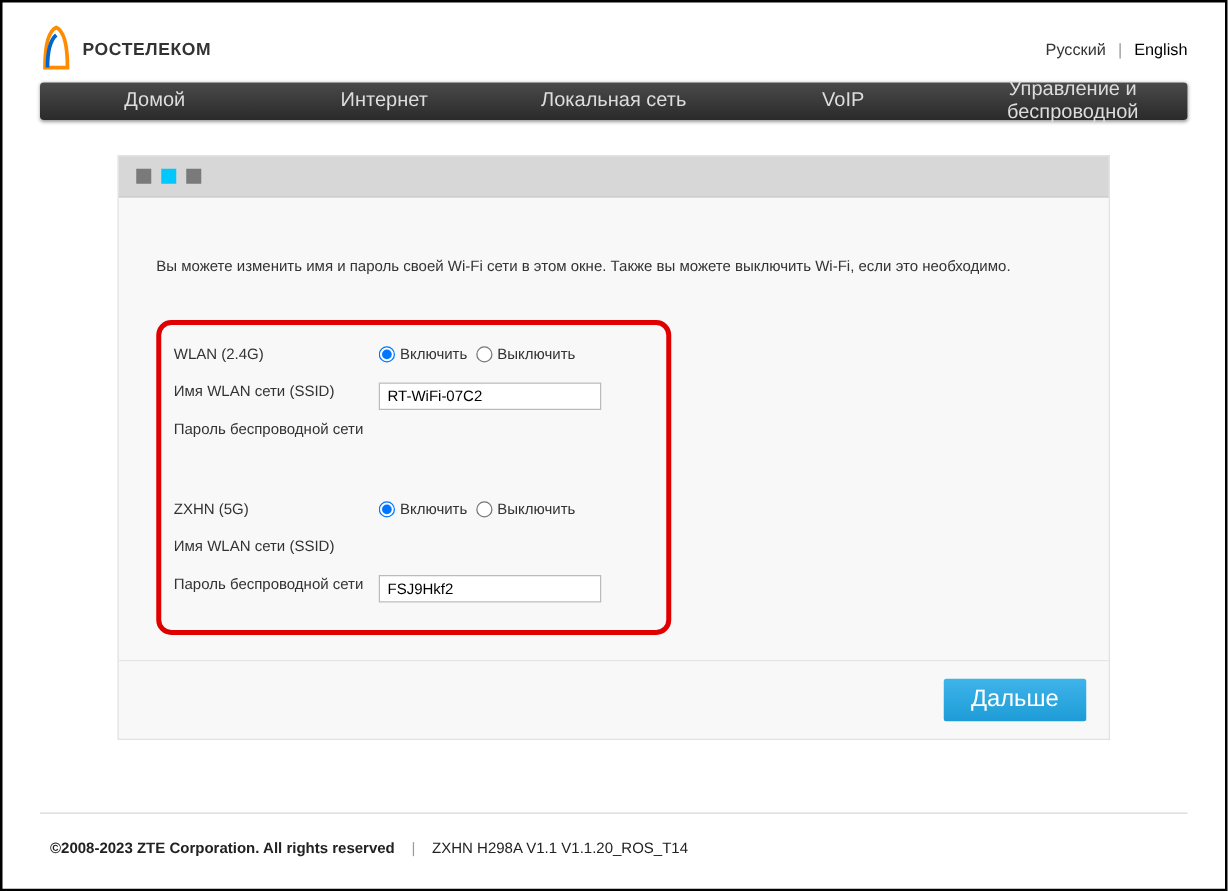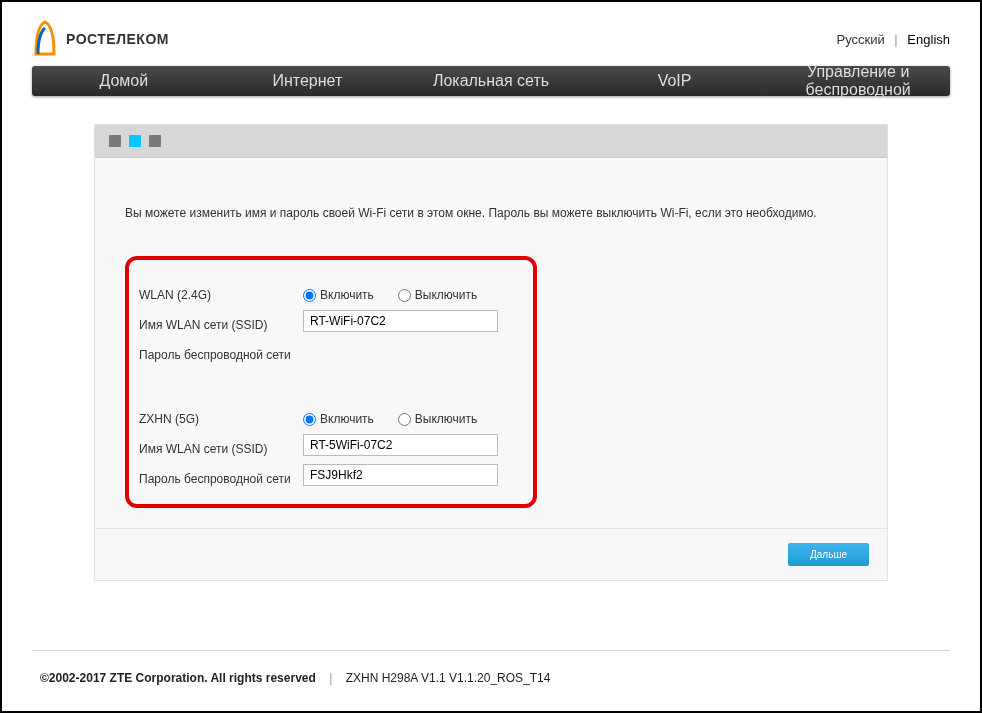--- a/index.html
+++ b/index.html
@@ -82,58 +82,58 @@
       margin-bottom: 36px;
     }
     .highlight-box {
       border: 4px solid #e00000;
       border-radius: 12px;
       padding: 12px 16px 14px 10px;
       width: 412px;
     }
     .row {
       display: flex;
-      align-items: flex-end;
+      align-items: flex-start;
       margin: 4px 0;
       min-height: 26px;
     }
     .row-label {
       width: 164px;
       font-size: 12px;
       color: #333;
     }
     .radio-group {
       display: flex;
       align-items: center;
-      gap: 24px;
+      gap: 7px;
       font-size: 12px;
       color: #333;
     }
     .radio-item { display:flex; align-items:center; gap:4px;}
     .text-input {
-      width: 195px;
+      width: 178px;
       height: 22px;
       font-size: 12px;
       padding: 2px 6px;
       border: 1px solid #bbb;
       background: #fff;
     }
     .section-gap { height: 30px; }
     .button-bar {
       padding: 14px 18px;
       display: flex;
       justify-content: flex-end;
       border-top: 1px solid #e5e5e5;
     }
     .btn-next {
       background: linear-gradient(#3eb4ea, #1e9cd7);
       color: #fff;
       border: none;
       padding: 6px 22px;
-      font-size: 10px;
+      font-size: 19px;
       border-radius: 2px;
       cursor: pointer;
     }
     .footer {
       position: absolute;
       bottom: 26px;
       left: 38px;
       font-size: 12px;
       color: #222;
     }
@@ -172,21 +172,21 @@
 </div>
 
 <div class="panel-wrap">
   <div class="panel">
     <div class="panel-tabs">
       <div class="tab-sq"></div>
       <div class="tab-sq active"></div>
       <div class="tab-sq"></div>
     </div>
     <div class="panel-body">
-      <p class="intro">Вы можете изменить имя и пароль своей Wi-Fi сети в этом окне. Пароль вы можете выключить Wi-Fi, если это необходимо.</p>
+      <p class="intro">Вы можете изменить имя и пароль своей Wi-Fi сети в этом окне. Также вы можете выключить Wi-Fi, если это необходимо.</p>
 
       <div class="highlight-box">
 
         <div class="row">
           <div class="row-label">WLAN (2.4G)</div>
           <div class="radio-group">
             <label class="radio-item">
               <input type="radio" name="w24" checked="" style="">
               <span>Включить</span>
             </label>
@@ -214,33 +214,32 @@
               <span>Включить</span>
             </label>
             <label class="radio-item">
               <input type="radio" name="w5" style="">
               <span>Выключить</span>
             </label>
           </div>
         </div>
         <div class="row">
           <div class="row-label">Имя WLAN сети (SSID)</div>
-          <input class="text-input" value="RT-5WiFi-07C2" style="">
         </div>
         <div class="row">
           <div class="row-label">Пароль беспроводной сети</div>
           <input class="text-input" value="FSJ9Hkf2" style="">
         </div>
 
       </div>
     </div>
     <div class="button-bar">
       <button class="btn-next">Дальше</button>
     </div>
   </div>
 </div>
 
 <div class="hr"></div>
 <div class="footer">
-  <b>©2002-2017 ZTE Corporation. All rights reserved</b>
+  <b>©2008-2023 ZTE Corporation. All rights reserved</b>
   <span class="sep2">|</span>
   <span>ZXHN H298A V1.1 V1.1.20_ROS_T14</span>
 </div>
 
 </body></html>

